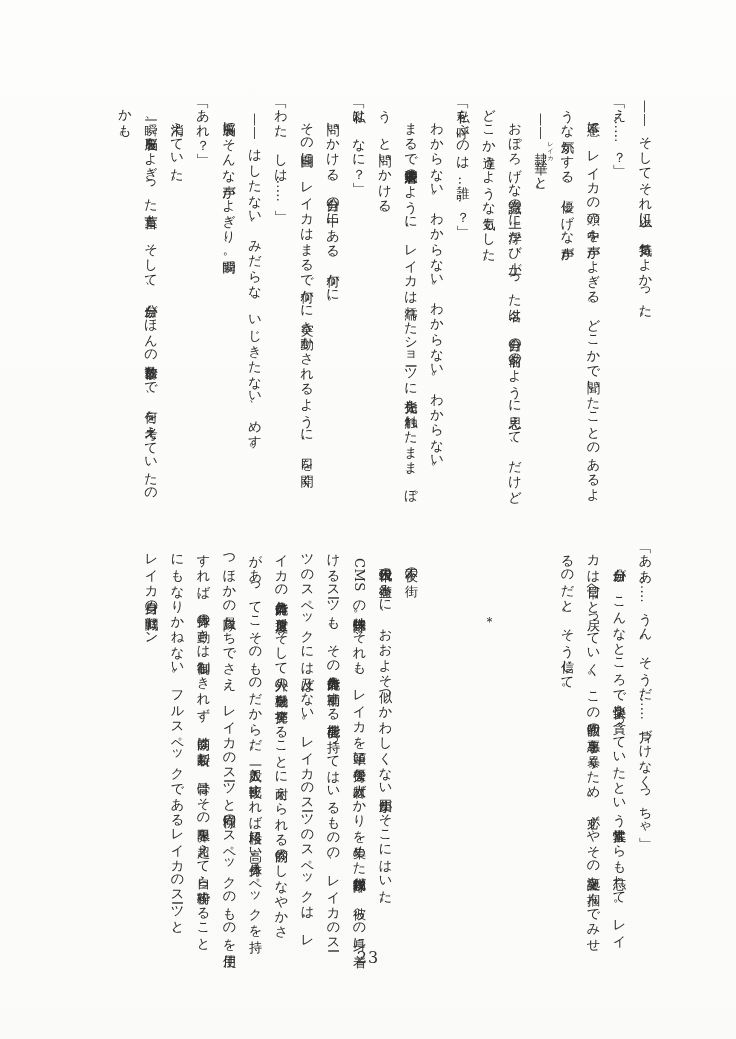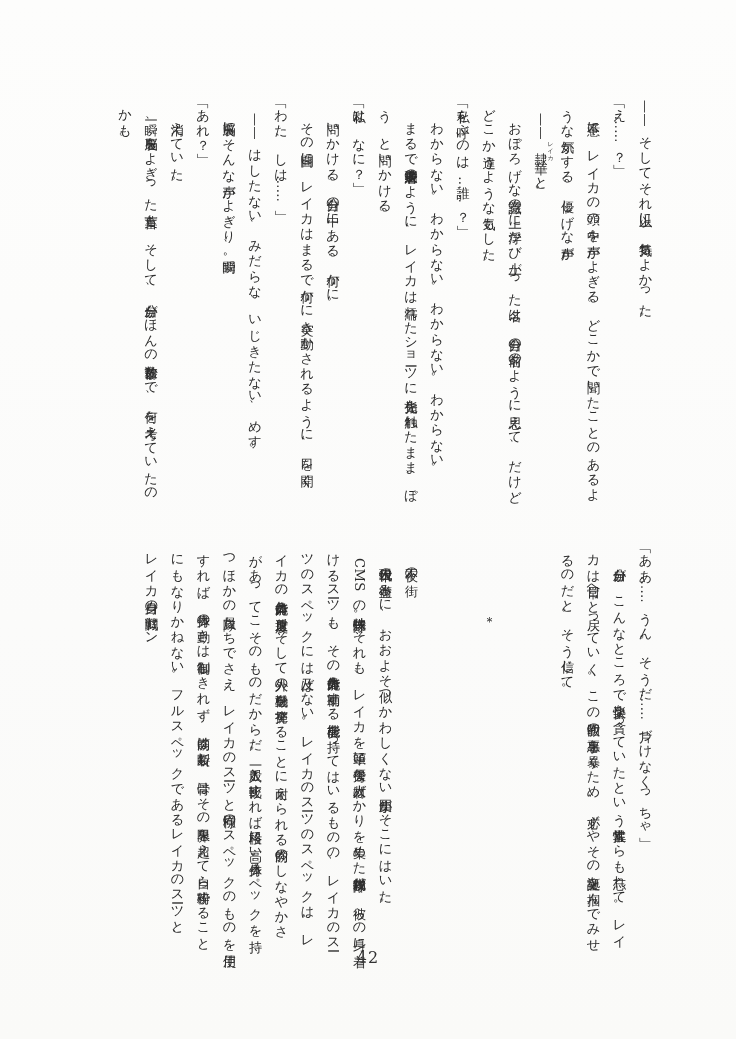--- a/index.html
+++ b/index.html
@@ -77,14 +77,14 @@
       <p class="para indent">一瞬、脳裏をよぎった言葉も、そして、自分がほんの数秒前まで、何を考えていたのかも。</p>
     </div>
   <div class="vtext block-bottom">
       <p class="para">「ああ……うん。そうだ……片づけなくっちゃ」</p>
       <p class="para indent">自分が、こんなところで快楽を貪っていたという異常性すらも忘れて。レイカは日常へと戻っていく。この教団の悪事を暴くため、必ずやその証拠を掴んでみせるのだと。そう信じて。</p>
       <p class="divider">＊</p>
       <p class="para indent">不夜の街。</p>
       <p class="para indent">現代日本の街並みに、おおよそ似つかわしくない集団がそこにはいた。</p>
       <p class="para indent">CMSの特殊部隊。それも、レイカを筆頭に優秀な人材ばかりを集めた精鋭部隊だ。彼らの身に着けるスーツも、その身体能力を補助する機能を持ってはいるものの、レイカのスーツのスペックには及ばない。レイカのスーツのスペックは、レイカの身体能力と反射速度、そして人外の機動を発揮することに耐えられる筋肉のしなやかさがあってこそのものだからだ。一般人と比較すれば格段に高い身体スペックを持つほかの隊員たちでさえ、レイカのスーツと同様のスペックのものを使用すれば、身体の動きは制御しきれず、筋肉は断裂し、骨はその限界を超えて自ら粉砕することにもなりかねない。フルスペックであるレイカのスーツと、レイカ自身の戦闘セン</p>
     </div>
-  <div class="page-number">42</div>
+  <div class="page-number">23</div>
 </div>
 
 </body></html>

